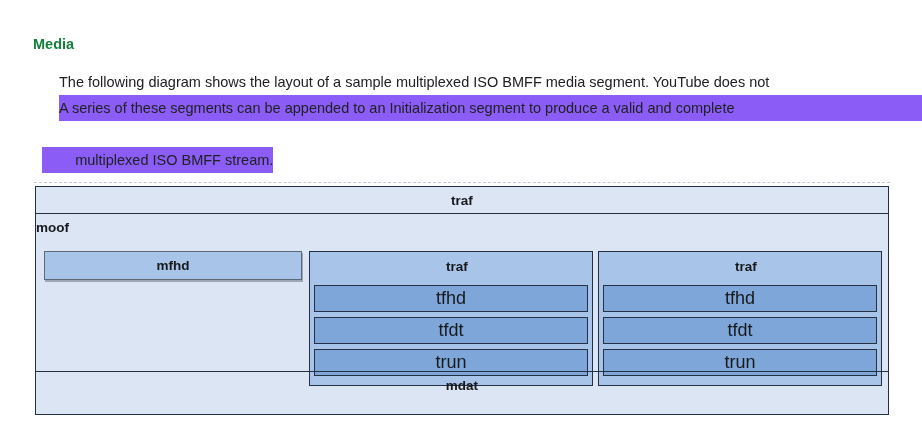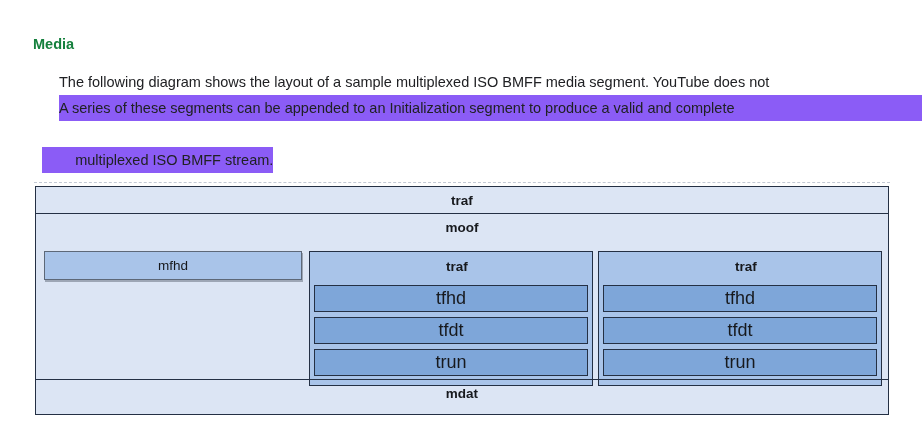--- a/index.html
+++ b/index.html
@@ -49,33 +49,33 @@
     content: "";
     position: absolute; top: -5px; left: -2px; right: -2px;
     border-top: 1px dashed #c3c9d4;
   }
   .band {
     position: absolute; left: 0; right: 0;
     display: flex; align-items: center; justify-content: center;
     font-weight: 700; box-sizing: border-box;
   }
   .band.sidx { top: 0; height: 27px; border-bottom: 1.5px solid #243044; }
-  .band.mdat { bottom: 8px; height: 27px; border-top: 1.5px solid #243044; }
+  .band.mdat { bottom: 16px; height: 27px; border-top: 1.5px solid #243044; }
   .moof-label {
     position: absolute; top: 33px; left: 0; right: 0;
-    text-align: center; font-weight: 700;
+    text-align: left; font-weight: 700;
   }
   .mfhd {
     position: absolute; left: 8px; top: 64px;
     width: 258px; height: 29px;
     background: #a9c4e9;
     border: 1.5px solid #5d6878;
     box-shadow: 1px 2px 0 rgba(105, 115, 130, 0.55);
     display: flex; align-items: center; justify-content: center;
-    font-weight: 400; box-sizing: border-box;
+    font-weight: 700; box-sizing: border-box;
   }
   .traf {
     position: absolute; top: 64px;
     width: 284px; height: 135px;
     background: #a9c4e9;
     border: 1.5px solid #243044;
     box-sizing: border-box;
   }
   .traf.t0 { left: 273px; }
   .traf.t1 { left: 562px; }

